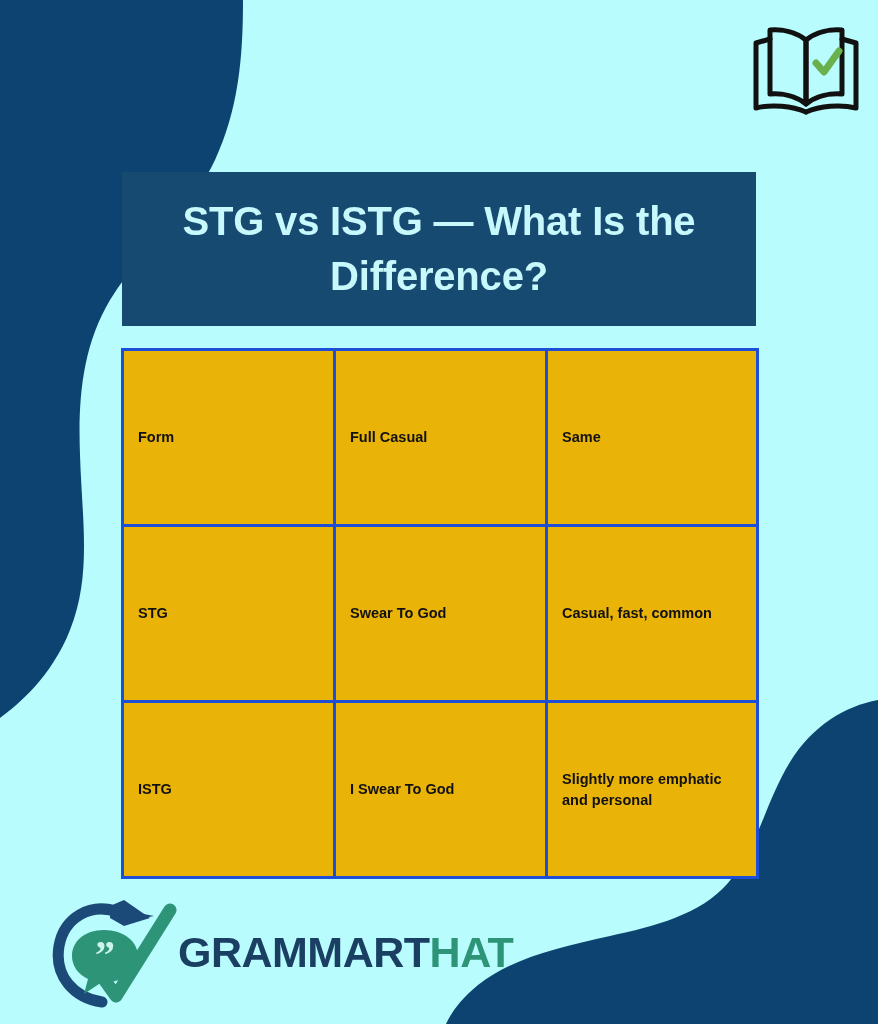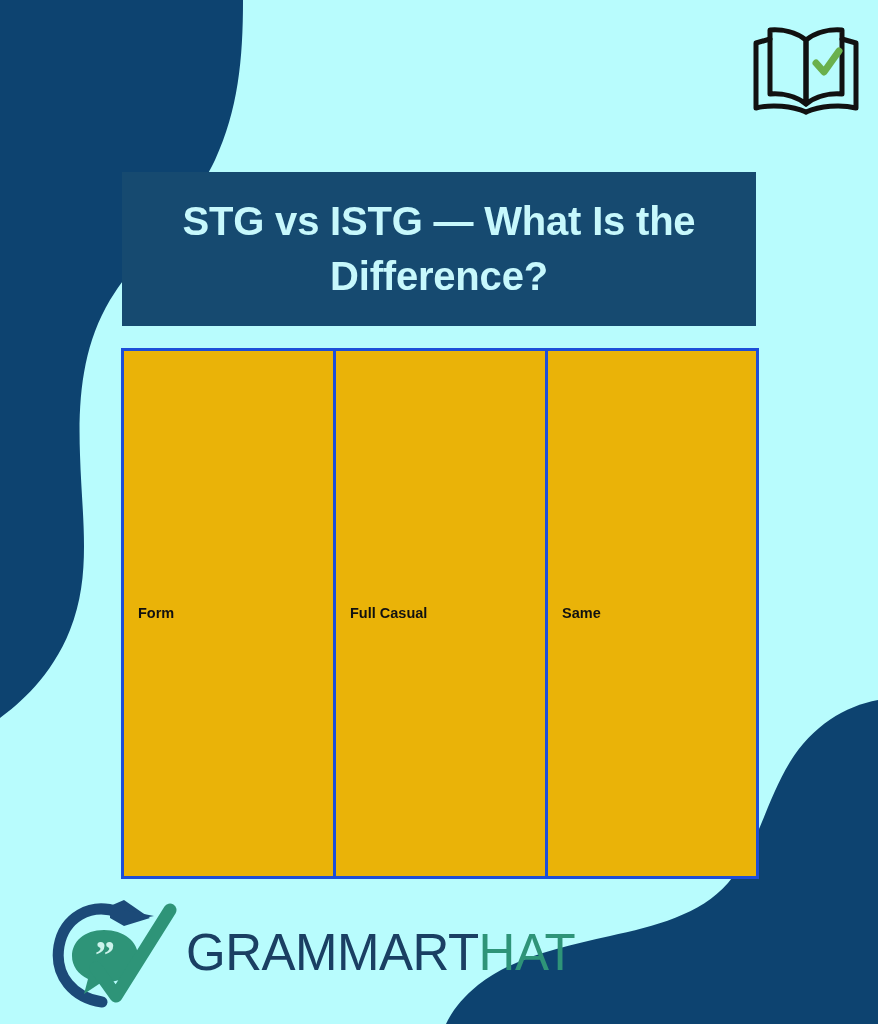--- a/index.html
+++ b/index.html
@@ -97,25 +97,25 @@
     width: 450px;
     height: 112px;
     z-index: 3;
     display: flex;
     align-items: center;
   }
 
   #logo-mark { width: 128px; height: 112px; flex: 0 0 auto; }
 
   #logo-wordmark {
-    font-size: 51px;
-    font-weight: normal;
+    font-size: 43px;
+    font-weight: bold;
     letter-spacing: -0.5px;
     line-height: 1;
-    margin-left: 8px;
+    margin-left: 0;
     white-space: nowrap;
   }
   .word-dark { color: #1a3f63; }
   .word-teal { color: #2e9478; }
 </style>
 </head>
 <body>
 
 <svg id="blob-layer" viewBox="0 0 878 1024" preserveAspectRatio="none">
   <path fill="#0d4370" d="M0,0 L243,0 C243,60 238,110 215,160
@@ -144,20 +144,30 @@
   <div id="title-text">STG vs ISTG — What Is the Difference?</div>
 </div>
 
 <table id="compare-table">
   <tbody>
     <tr>
       <td class="col-form">Form</td>
       <td class="col-meaning">Full Casual</td>
       <td class="col-tone">Same</td>
     </tr>
+    <tr>
+      <td class="col-form">STG</td>
+      <td class="col-meaning">Swear To God</td>
+      <td class="col-tone">Casual, fast, common</td>
+    </tr>
+    <tr>
+      <td class="col-form">ISTG</td>
+      <td class="col-meaning">I Swear To God</td>
+      <td class="col-tone">Slightly more emphatic and personal</td>
+    </tr>
   </tbody>
 </table>
 
 <div id="logo">
   <svg id="logo-mark" viewBox="0 0 128 112">
     <path fill="none" stroke="#1c4a78" stroke-width="11" stroke-linecap="round" d="M68,16 C40,6 14,22 9,50 C4,80 24,102 52,106"></path>
     <path fill="#1c4a78" d="M60,10 L74,4 L100,22 L74,30 L60,22 Z"></path>
     <path fill="#1c4a78" d="M74,14 L104,20 L74,26 Z"></path>
     <path fill="#2e9478" d="M54,34 C34,34 22,46 22,60 C22,70 28,78 38,83
              L34,98 L52,86 C54,86 54,86 56,86

